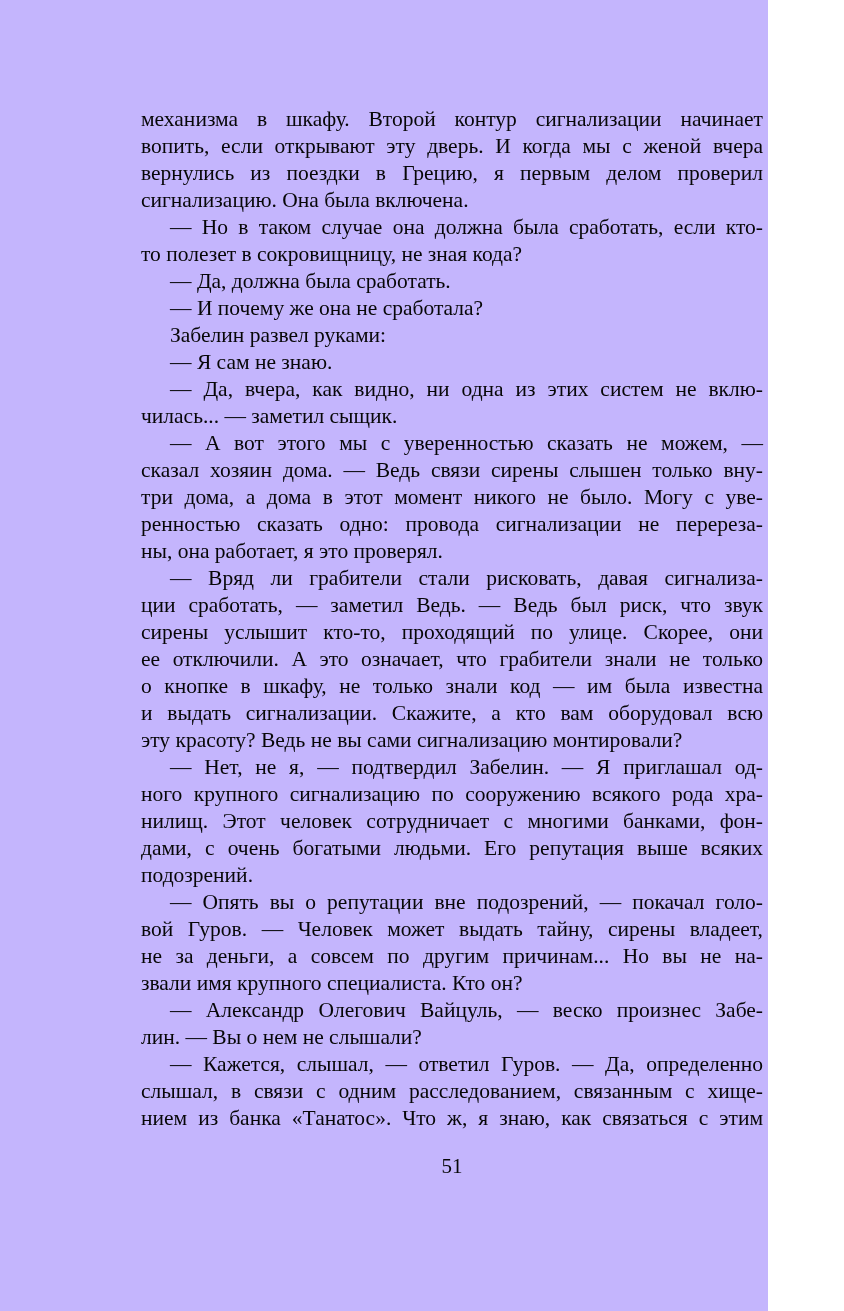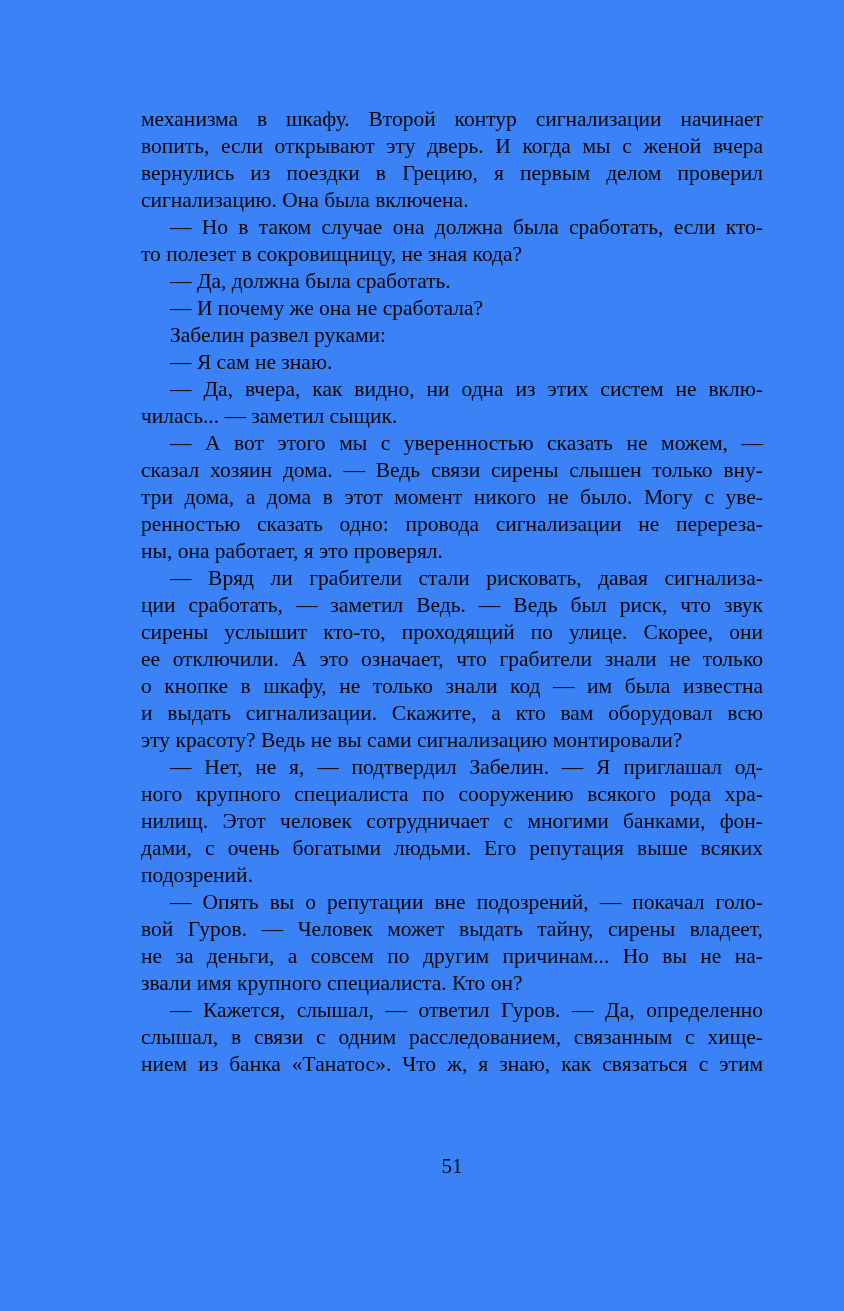--- a/index.html
+++ b/index.html
@@ -4,23 +4,23 @@
 <style>
   * { margin: 0; padding: 0; box-sizing: border-box; }
   html, body {
     width: 844px;
     height: 1311px;
     background: #ffffff;
     font-family: "Liberation Serif", "DejaVu Serif", serif;
   }
   .book-page {
     position: relative;
-    width: 844px;
+    width: 768px;
     height: 1311px;
-    background: #3b82f6;
+    background: #c4b5fd;
     color: #070707;
     overflow: hidden;
   }
   .text-block {
     position: absolute;
     left: 141px;
     top: 106px;
     width: 622px;
     font-size: 21.5px;
     line-height: 27px;
@@ -94,31 +94,35 @@
         <div class="line first-indent">— Вряд ли грабители стали рисковать, давая сигнализа-</div>
         <div class="line">ции сработать, — заметил Ведь. — Ведь был риск, что звук</div>
         <div class="line">сирены услышит кто-то, проходящий по улице. Скорее, они</div>
         <div class="line">ее отключили. А это означает, что грабители знали не только</div>
         <div class="line">о кнопке в шкафу, не только знали код — им была известна</div>
         <div class="line">и выдать сигнализации. Скажите, а кто вам оборудовал всю</div>
         <div class="line last-left">эту красоту? Ведь не вы сами сигнализацию монтировали?</div>
       </div>
       <div class="paragraph">
         <div class="line first-indent">— Нет, не я, — подтвердил Забелин. — Я приглашал од-</div>
-        <div class="line">ного крупного специалиста по сооружению всякого рода хра-</div>
+        <div class="line">ного крупного сигнализацию по сооружению всякого рода хра-</div>
         <div class="line">нилищ. Этот человек сотрудничает с многими банками, фон-</div>
         <div class="line">дами, с очень богатыми людьми. Его репутация выше всяких</div>
         <div class="line last-left">подозрений.</div>
       </div>
       <div class="paragraph">
         <div class="line first-indent">— Опять вы о репутации вне подозрений, — покачал голо-</div>
         <div class="line">вой Гуров. — Человек может выдать тайну, сирены владеет,</div>
         <div class="line">не за деньги, а совсем по другим причинам... Но вы не на-</div>
         <div class="line last-left">звали имя крупного специалиста. Кто он?</div>
       </div>
       <div class="paragraph">
+        <div class="line first-indent">— Александр Олегович Вайцуль, — веско произнес Забе-</div>
+        <div class="line last-left">лин. — Вы о нем не слышали?</div>
+      </div>
+      <div class="paragraph">
         <div class="line first-indent">— Кажется, слышал, — ответил Гуров. — Да, определенно</div>
         <div class="line">слышал, в связи с одним расследованием, связанным с хище-</div>
         <div class="line">нием из банка «Танатос». Что ж, я знаю, как связаться с этим</div>
       </div>
     </div>
   <div class="page-number">51</div>
 </div>
 
 </body></html>

